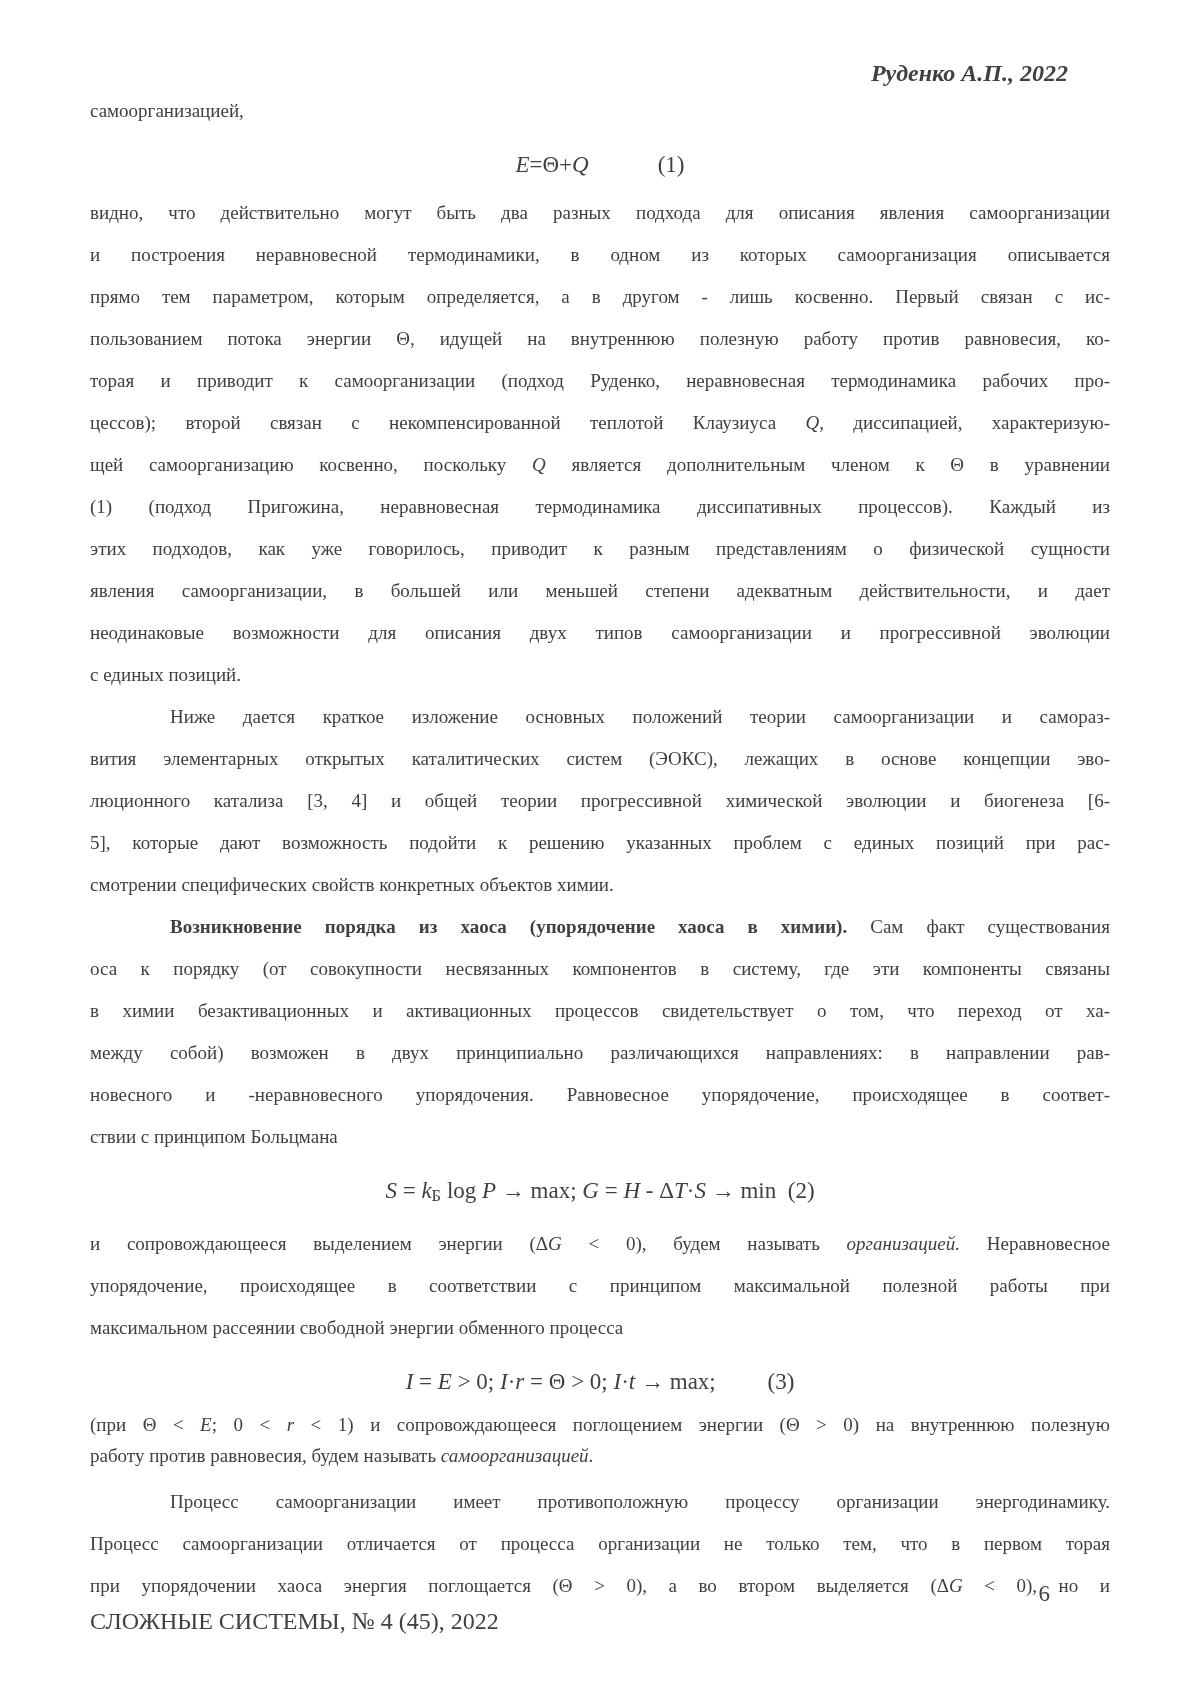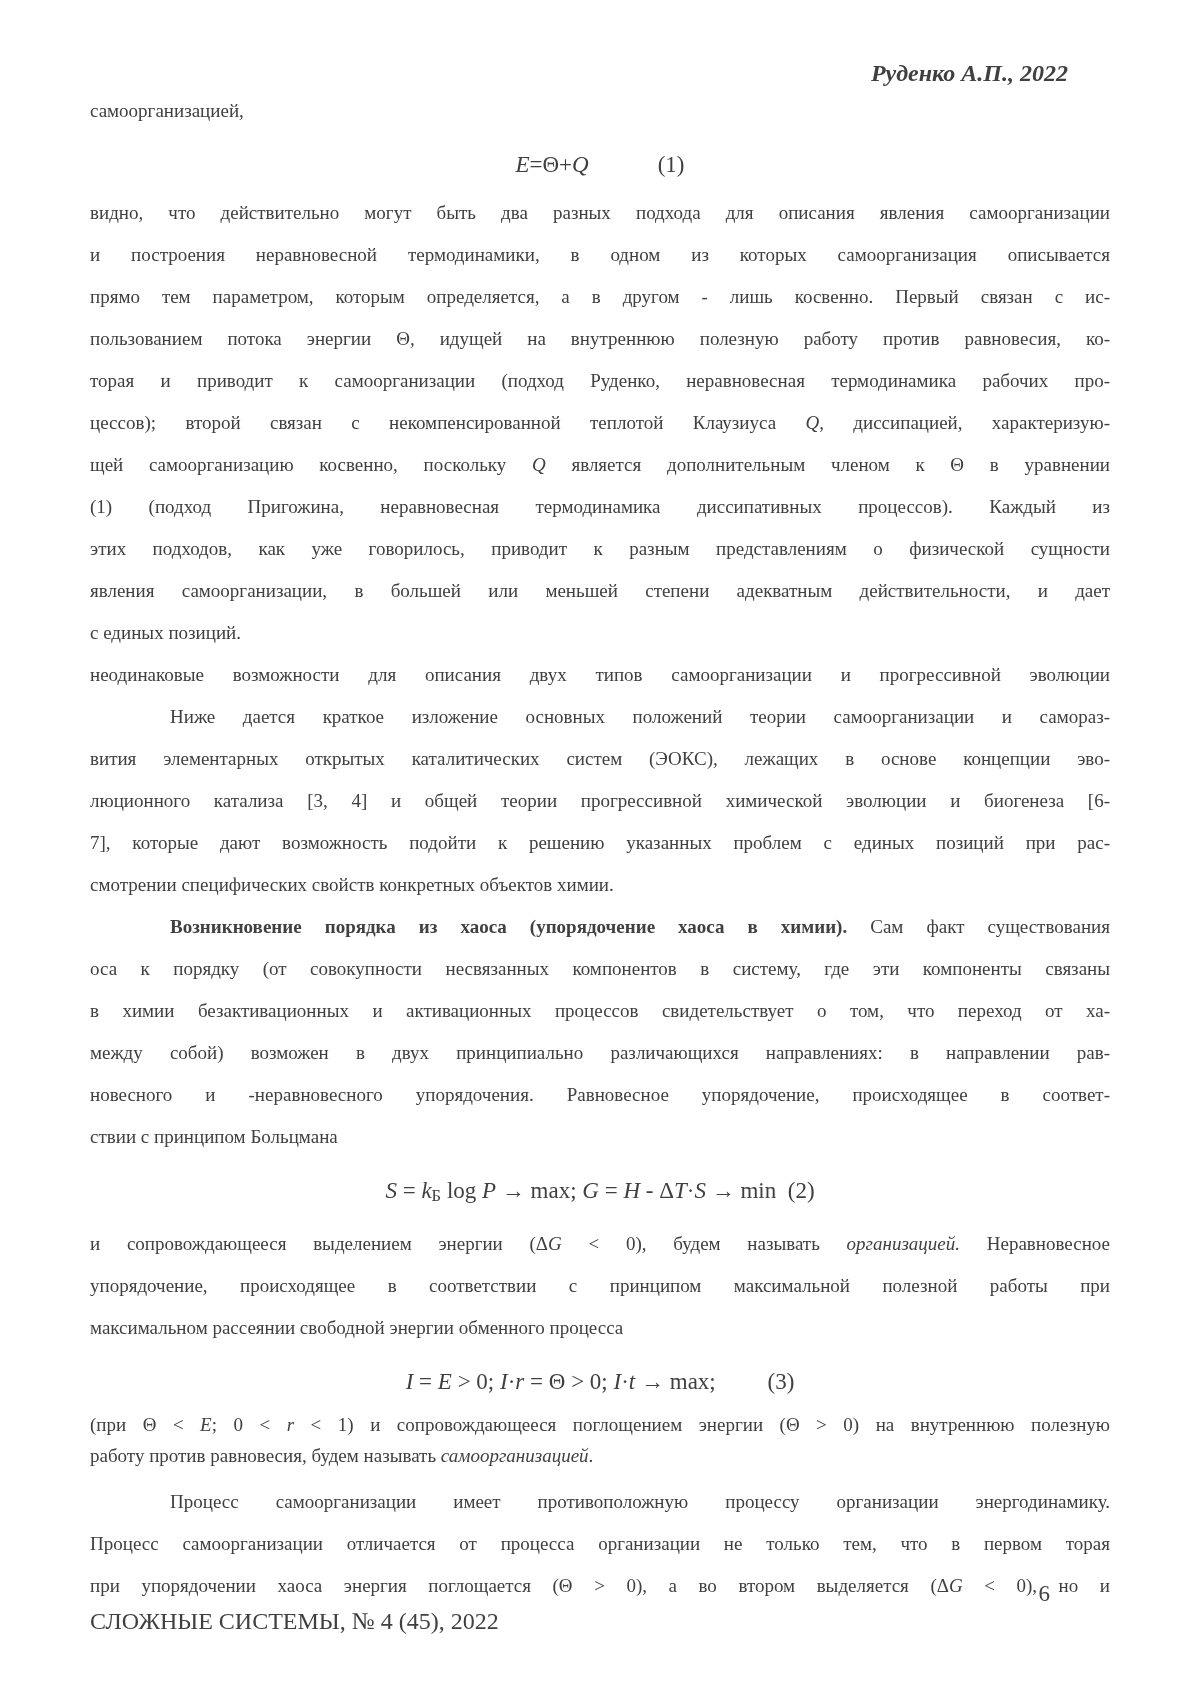--- a/index.html
+++ b/index.html
@@ -74,28 +74,28 @@
           <div class="line" data-name="text-line"><span>видно, что действительно могут быть два разных подхода для описания явления самоорганизации</span></div>
           <div class="line" data-name="text-line"><span>и построения неравновесной термодинамики, в одном из которых самоорганизация описывается</span></div>
           <div class="line" data-name="text-line"><span>прямо тем параметром, которым определяется, а в другом - лишь косвенно. Первый связан с ис-</span></div>
           <div class="line" data-name="text-line"><span>пользованием потока энергии Θ, идущей на внутреннюю полезную работу против равновесия, ко-</span></div>
           <div class="line" data-name="text-line"><span>торая и приводит к самоорганизации (подход Руденко, неравновесная термодинамика рабочих про-</span></div>
           <div class="line" data-name="text-line"><span>цессов); второй связан с некомпенсированной теплотой Клаузиуса </span><span class="i">Q</span><span>, диссипацией, характеризую-</span></div>
           <div class="line" data-name="text-line"><span>щей самоорганизацию косвенно, поскольку </span><span class="i">Q</span><span> является дополнительным членом к Θ в уравнении</span></div>
           <div class="line" data-name="text-line"><span>(1) (подход Пригожина, неравновесная термодинамика диссипативных процессов). Каждый из</span></div>
           <div class="line" data-name="text-line"><span>этих подходов, как уже говорилось, приводит к разным представлениям о физической сущности</span></div>
           <div class="line" data-name="text-line"><span>явления самоорганизации, в большей или меньшей степени адекватным действительности, и дает</span></div>
+          <div class="line" data-name="text-line"><span>неодинаковые возможности для описания двух типов самоорганизации и прогрессивной эволюции</span></div>
           <div class="line last" data-name="text-line"><span>с единых позиций.</span></div>
-          <div class="line" data-name="text-line"><span>неодинаковые возможности для описания двух типов самоорганизации и прогрессивной эволюции</span></div>
         </div>
         <div data-name="paragraph-eoks-overview" class="paragraph indent">
           <div class="line" data-name="text-line"><span>Ниже дается краткое изложение основных положений теории самоорганизации и самораз-</span></div>
           <div class="line" data-name="text-line"><span>вития элементарных открытых каталитических систем (ЭОКС), лежащих в основе концепции эво-</span></div>
           <div class="line" data-name="text-line"><span>люционного катализа [3, 4] и общей теории прогрессивной химической эволюции и биогенеза [6-</span></div>
-          <div class="line" data-name="text-line"><span>7], которые дают возможность подойти к решению указанных проблем с единых позиций при рас-</span></div>
+          <div class="line" data-name="text-line"><span>5], которые дают возможность подойти к решению указанных проблем с единых позиций при рас-</span></div>
           <div class="line last" data-name="text-line"><span>смотрении специфических свойств конкретных объектов химии.</span></div>
         </div>
         <div data-name="paragraph-order-from-chaos" class="paragraph indent">
           <div class="line" data-name="text-line"><span class="b">Возникновение порядка из хаоса (упорядочение хаоса в химии).</span><span> Сам факт существования</span></div>
           <div class="line" data-name="text-line"><span>оса к порядку (от совокупности несвязанных компонентов в систему, где эти компоненты связаны</span></div>
           <div class="line" data-name="text-line"><span>в химии безактивационных и активационных процессов свидетельствует о том, что переход от ха-</span></div>
           <div class="line" data-name="text-line"><span>между собой) возможен в двух принципиально различающихся направлениях: в направлении рав-</span></div>
           <div class="line" data-name="text-line"><span>новесного и -неравновесного упорядочения. Равновесное упорядочение, происходящее в соответ-</span></div>
           <div class="line last" data-name="text-line"><span>ствии с принципом Больцмана</span></div>
         </div>

